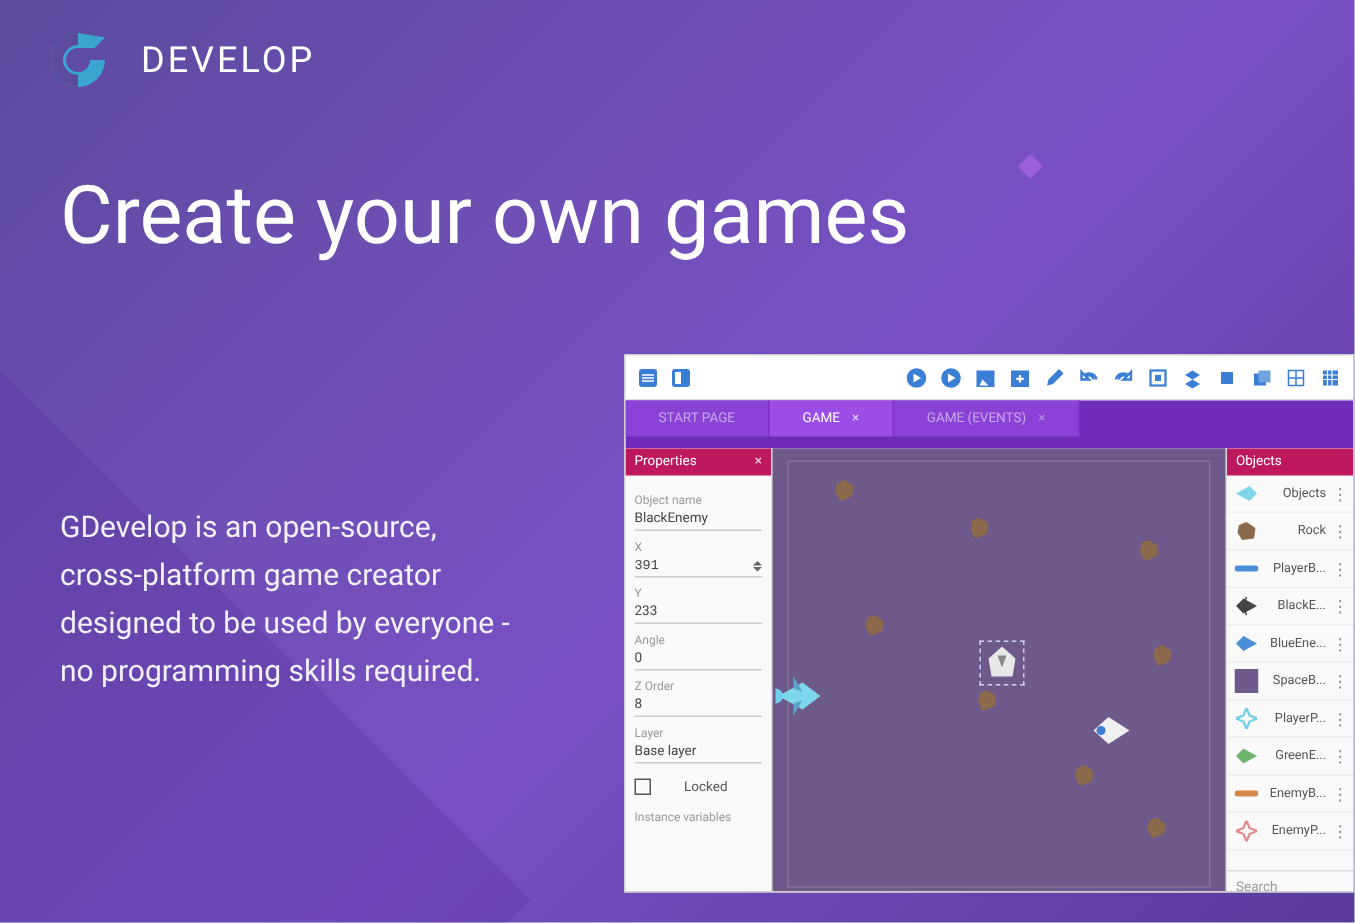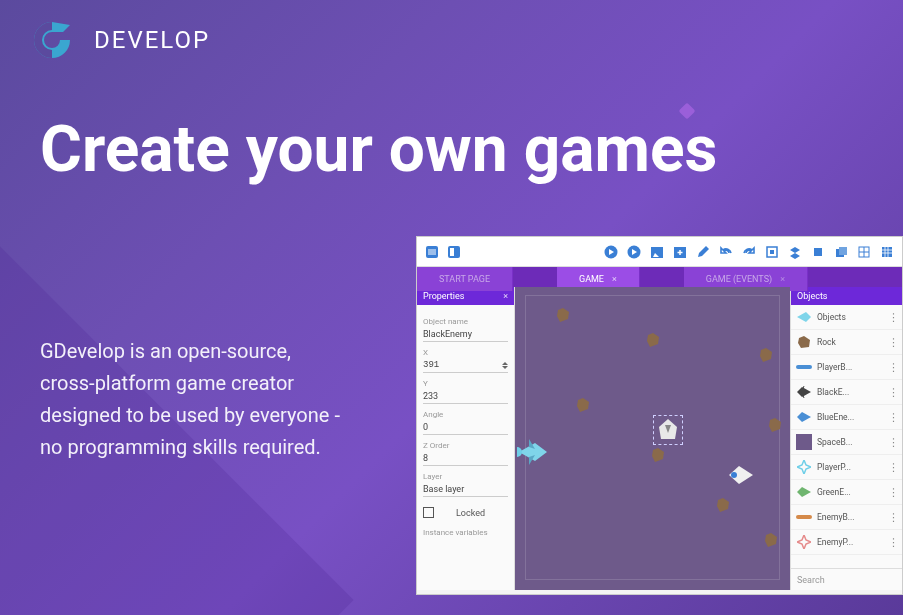--- a/index.html
+++ b/index.html
@@ -39,22 +39,22 @@
 .logo svg { width: 44px; height: 44px; }
 .logo-text {
   font-size: 24px;
   font-weight: 400;
   letter-spacing: 2px;
   color: #fff;
 }
 .headline {
   position: absolute;
   left: 40px; top: 115px;
-  font-size: 64px;
-  font-weight: 700;
+  font-size: 54px;
+  font-weight: 400;
   line-height: 1.1;
 }
 .description {
   position: absolute;
   left: 40px; top: 335px;
   width: 310px;
   font-size: 20px;
   line-height: 1.6;
   font-weight: 400;
   color: #f3f0fa;
@@ -81,24 +81,23 @@
 }
 .tb-left { display: flex; gap: 4px; }
 .tb-right { display: flex; gap: 5px; margin-left: auto; }
 .tb-btn {
   width: 18px; height: 18px;
   display: flex; align-items: center; justify-content: center;
   cursor: pointer;
 }
 .tb-btn svg { display: block; }
 .tabs {
-  height: 20px;
+  height: 32px;
   background: #6d2bb8;
   display: flex;
-  gap: 44px;
 }
 .tab {
   height: 24px;
   padding: 0 22px;
   display: flex;
   align-items: center;
   font-size: 9px;
   color: #c8a8e8;
   background: #8a42d6;
   border-right: 1px solid #7a30c8;
@@ -116,21 +115,21 @@
 }
 .panel-left {
   width: 98px;
   background: #fafafa;
   border-right: 1px solid #ddd;
   display: flex;
   flex-direction: column;
 }
 .panel-header {
   height: 18px;
-  background: #6d28d9;
+  background: #be185d;
   color: #fff;
   font-size: 9px;
   padding: 0 6px;
   display: flex;
   align-items: center;
   justify-content: space-between;
 }
 .panel-header .x { cursor: pointer; opacity: 0.8; }
 .prop-body { padding: 6px 6px; font-size: 8.5px; color: #777; }
 .prop-lbl { color: #999; font-size: 8px; margin-top: 6px; }
@@ -155,25 +154,26 @@
   position: relative;
   overflow: hidden;
 }
 .canvas-frame {
   position: absolute;
   left: 10px; top: 8px; right: 10px; bottom: 10px;
   border: 1px solid rgba(255,255,255,0.15);
 }
 .sprite { position: absolute; }
 .panel-right {
-  width: 112px;
+  width: 85px;
   background: #fafafa;
   border-left: 1px solid #ddd;
   display: flex;
   flex-direction: column;
+  text-align: right;
 }
 .obj-list { flex: 1; overflow: hidden; }
 .obj-item {
   height: 25px;
   display: flex;
   align-items: center;
   padding: 0 4px;
   border-bottom: 1px solid #eee;
   font-size: 8.5px;
   gap: 4px;

